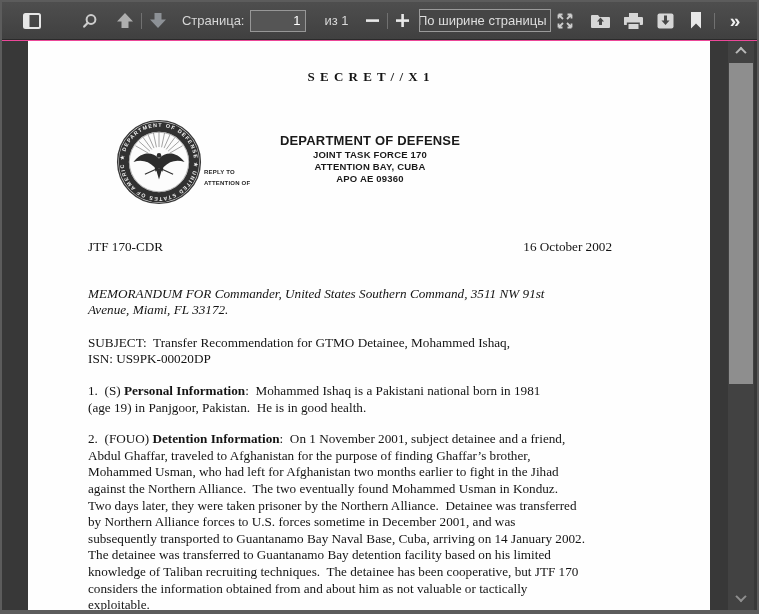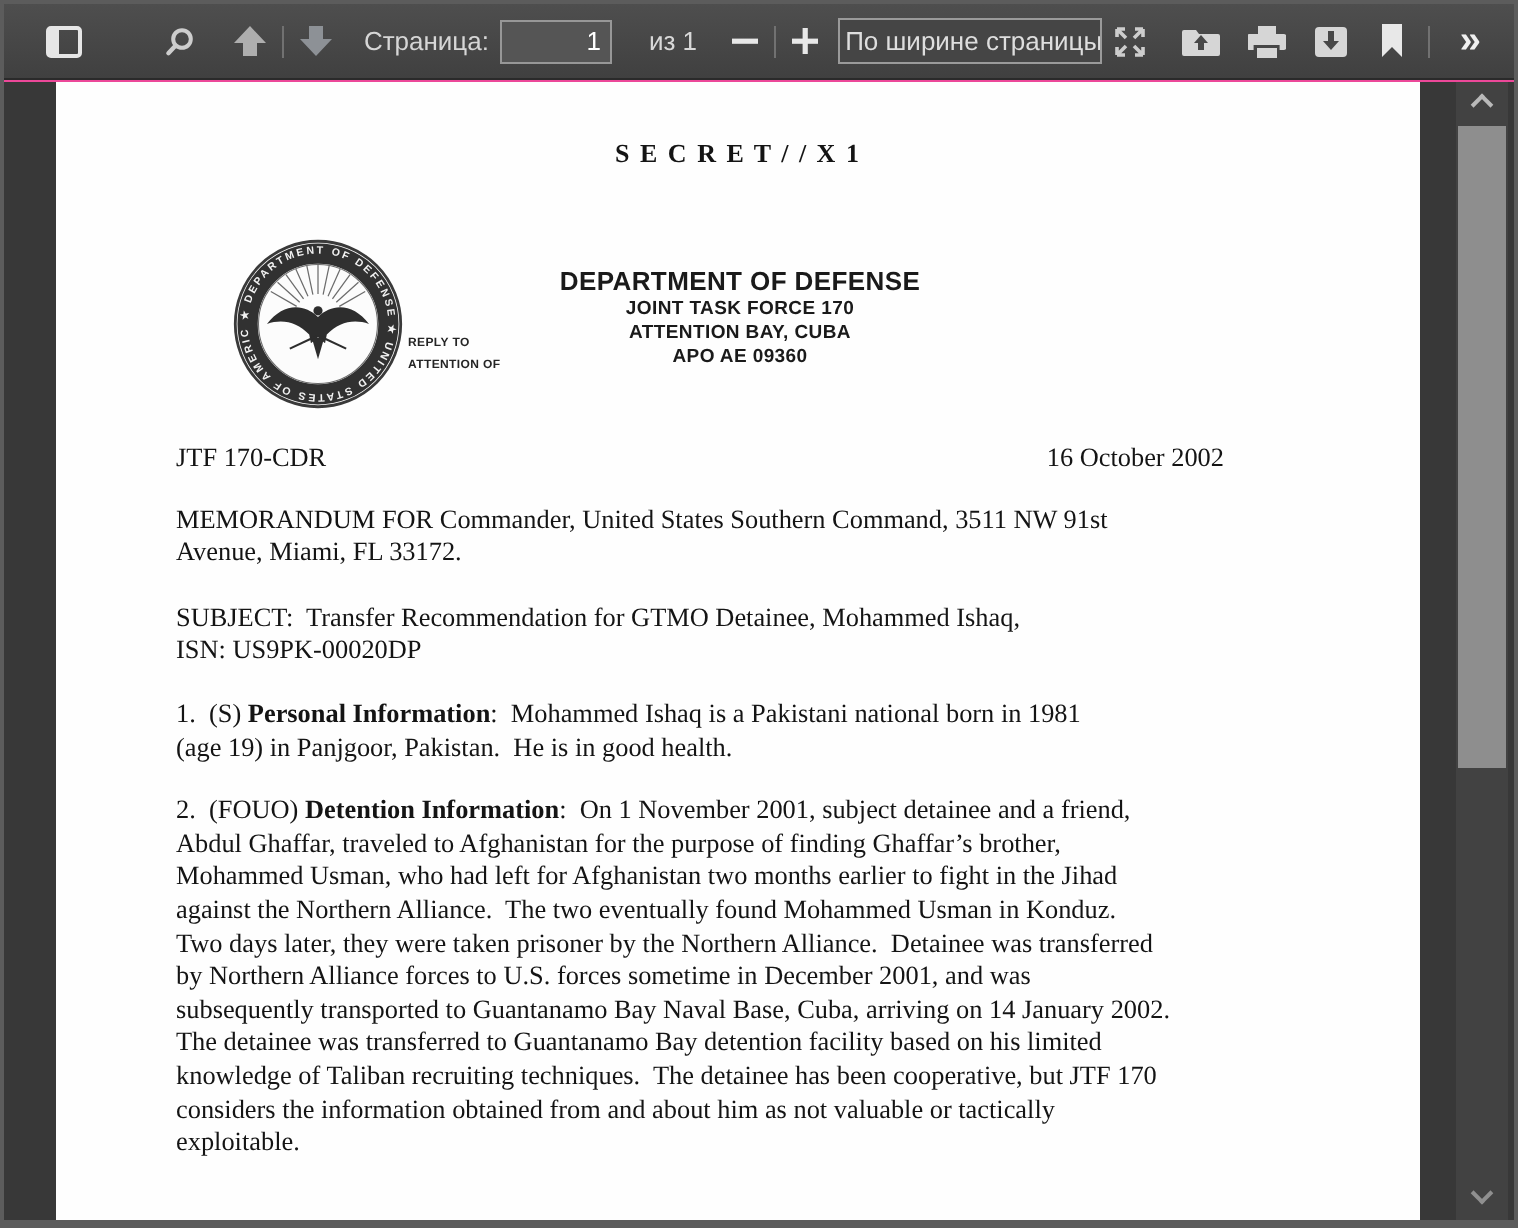--- a/index.html
+++ b/index.html
@@ -29,21 +29,21 @@
   .tb-label { margin:0 6px 0 12px; color:#d6d6d6; white-space:nowrap; }
   .page-input {
     width:56px; height:22px; background:#555; border:1px solid #979797;
     color:#fff; font-size:13px; text-align:right; padding:0 5px;
     font-family:"Liberation Sans", sans-serif;
   }
   .page-count { margin-left:18px; white-space:nowrap; }
   .zoom-select {
     margin-left:6px; width:150px; height:23px;
     border:1px solid #9a9a9a; background:#454545; color:#dedede;
-    display:flex; align-items:center; justify-content:center;
+    display:flex; align-items:center; justify-content:flex-end;
     padding:0 3px 0 7px; font-size:13px; white-space:nowrap; overflow:hidden;
   }
   .more-btn { font-size:19px; font-weight:bold; color:#f0f0f0; width:32px; }
   .icon svg { display:block; }
 
   
   .viewer { position:absolute; top:39px; left:0; right:0; bottom:0; background:#383838; overflow:hidden; }
   .page {
     position:absolute; left:26px; top:0; width:682px; height:640px;
     background:#fefefe; color:#141414;
@@ -59,24 +59,24 @@
     font-family:"Liberation Sans", sans-serif; font-size:6px; font-weight:bold;
     line-height:11px; color:#252525; white-space:pre-line; letter-spacing:.2px;
   }
   .dod-head {
     position:absolute; left:212px; top:92px; width:260px; text-align:center;
     font-family:"Liberation Sans", sans-serif; color:#1a1a1a;
   }
   .dod-head .l1 { font-size:13px; font-weight:bold; letter-spacing:.2px; line-height:16px; }
   .dod-head .l2 { font-size:9.5px; font-weight:bold; line-height:12px; letter-spacing:.2px; }
 
-  .doc-body { position:absolute; left:60px; top:180px; width:566px; font-size:13.2px; line-height:16.6px; }
+  .doc-body { position:absolute; left:60px; top:198px; width:566px; font-size:13.2px; line-height:16.6px; }
   .ref-row { display:flex; justify-content:space-between; padding-right:42px; }
   .doc-body p { white-space:pre-wrap; }
-  .p-memo { margin-top:14px; }
+  .p-memo { margin-top:30px;font-style:italic; }
   .p-subj { margin-top:16px; }
   .p-1 { margin-top:15px; }
   .p-2 { margin-top:15px; }
   .p-3 { margin-top:3px; }
 
   
   .scrollbar { position:absolute; top:0; right:3px; width:26px; bottom:0; background:#424242; }
   .sb-btn { position:absolute; left:0; width:26px; height:20px; display:flex; align-items:center; justify-content:center; }
   .sb-up { top:0; } .sb-down { bottom:2px; }
   .chev { width:8px; height:8px; border-left:2px solid #b9b9b9; border-top:2px solid #b9b9b9; }

